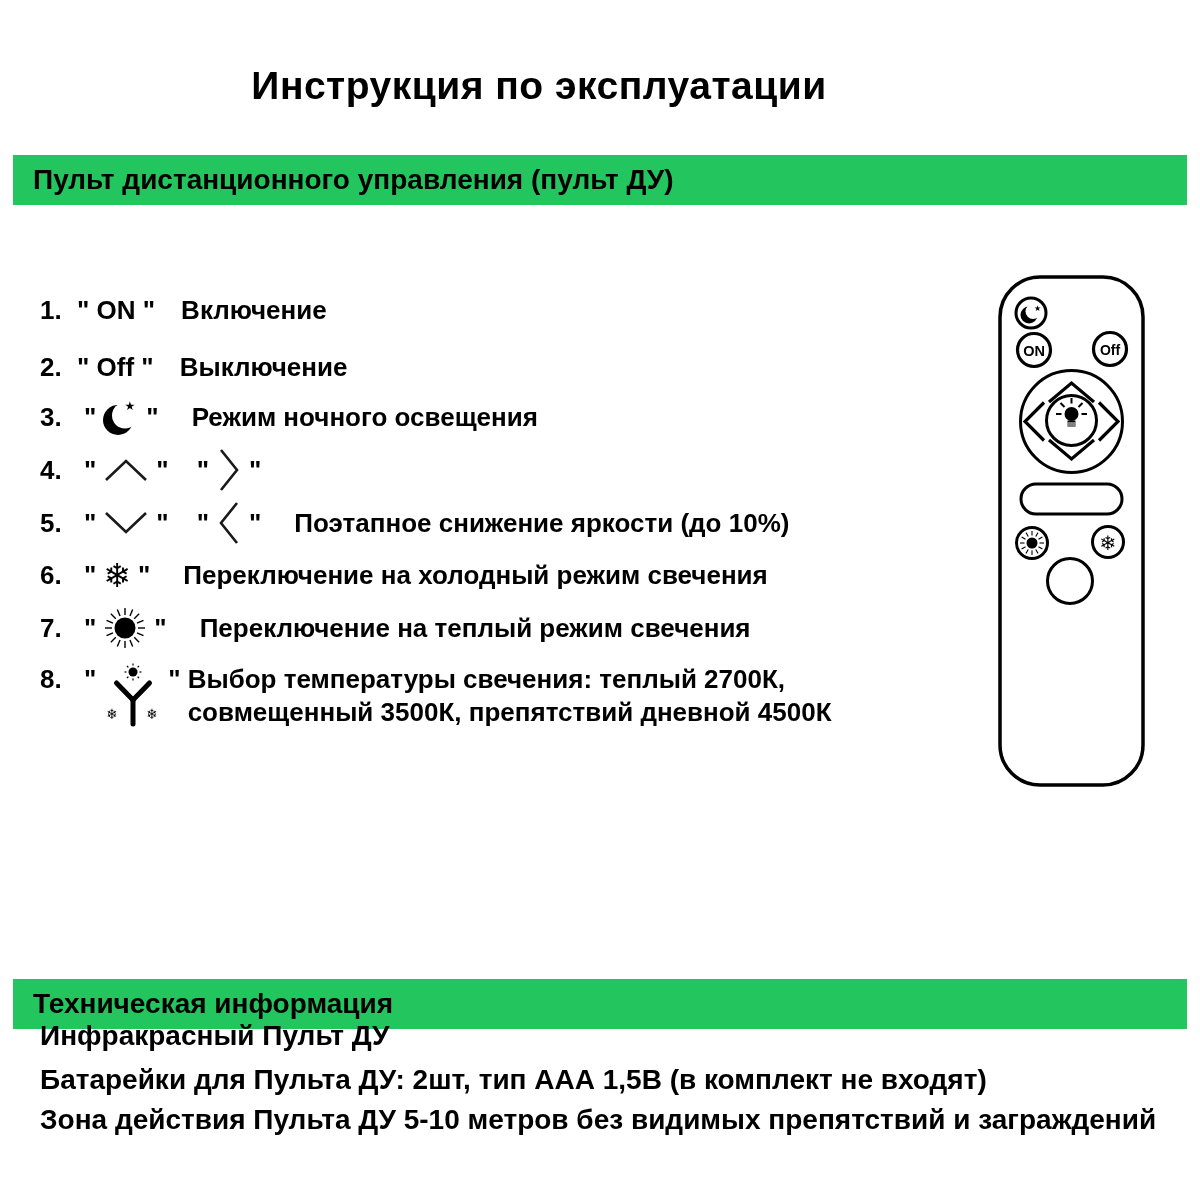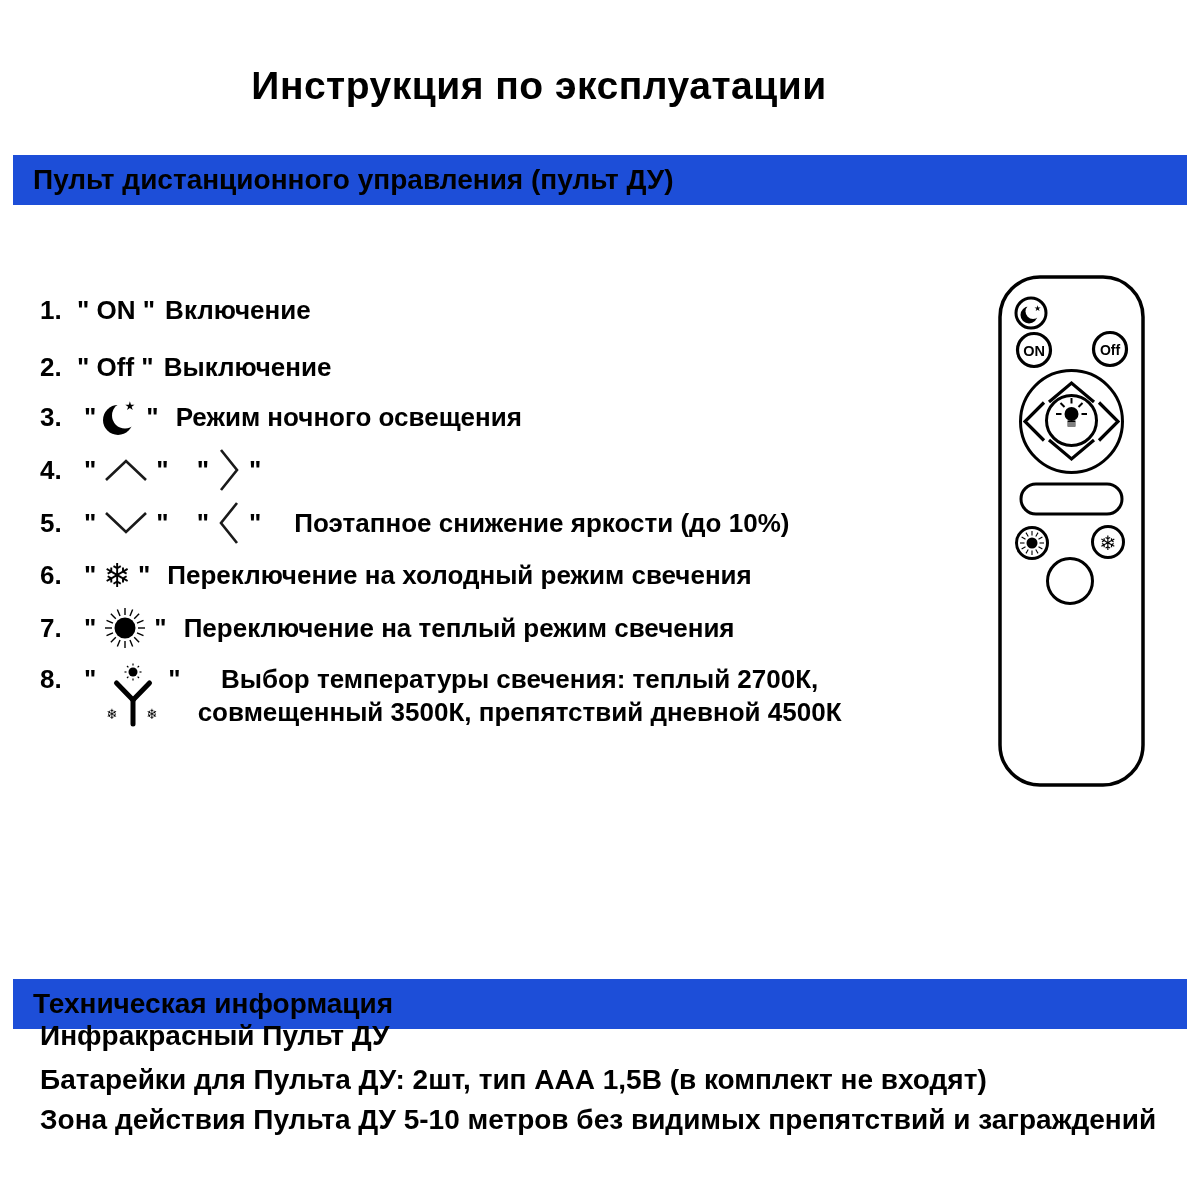--- a/index.html
+++ b/index.html
@@ -5,43 +5,43 @@
   html,body{margin:0;padding:0;}
   body{
     width:1200px;height:1200px;background:#ffffff;position:relative;
     font-family:"Liberation Sans",sans-serif;color:#000;overflow:hidden;
   }
   .page-title{
     position:absolute;top:64px;left:0;width:1078px;text-align:center;
     font-size:39px;font-weight:bold;letter-spacing:.5px;
   }
   .bar{
-    position:absolute;left:13px;width:1174px;height:50px;background:#1d4ed8;
+    position:absolute;left:13px;width:1174px;height:50px;background:#22c55e;
     display:flex;align-items:center;padding-left:20px;box-sizing:border-box;
     font-size:28px;font-weight:bold;
   }
   #bar-remote{top:155px;}
   #bar-tech{top:940px;margin-top:39px;}
   .item{
     position:absolute;left:40px;display:flex;align-items:center;height:46px;
     font-size:26px;font-weight:bold;white-space:nowrap;
   }
   .num{width:37px;flex:none;}
   .tok{white-space:pre;}
   .q{margin:0 7px;flex:none;}
   .gap{display:inline-block;width:14px;flex:none;}
-  .txt{margin-left:10px;}
+  .txt{margin-left:26px;}
   .txt-far{margin-left:26px;}
   .ic{flex:none;display:block;}
   .snowspan{
     font-family:"DejaVu Sans",sans-serif;font-size:33px;line-height:1;flex:none;
   }
   #item-8{align-items:flex-start;height:auto;}
   #item-8 .num,#item-8 .q{line-height:33px;}
-  .two-line{line-height:33px;margin-left:10px;text-align:center;}
+  .two-line{line-height:33px;margin-left:0;}
   .tech-line{
     position:absolute;left:40px;font-size:28px;font-weight:bold;line-height:26px;
     white-space:nowrap;
   }
   #tech-line-0{top:1023px;}
   #tech-line-1{top:1067px;}
   #tech-line-2{top:1107px;}
   #remote-svg{position:absolute;left:993px;top:270px;}
 </style>
 </head>

